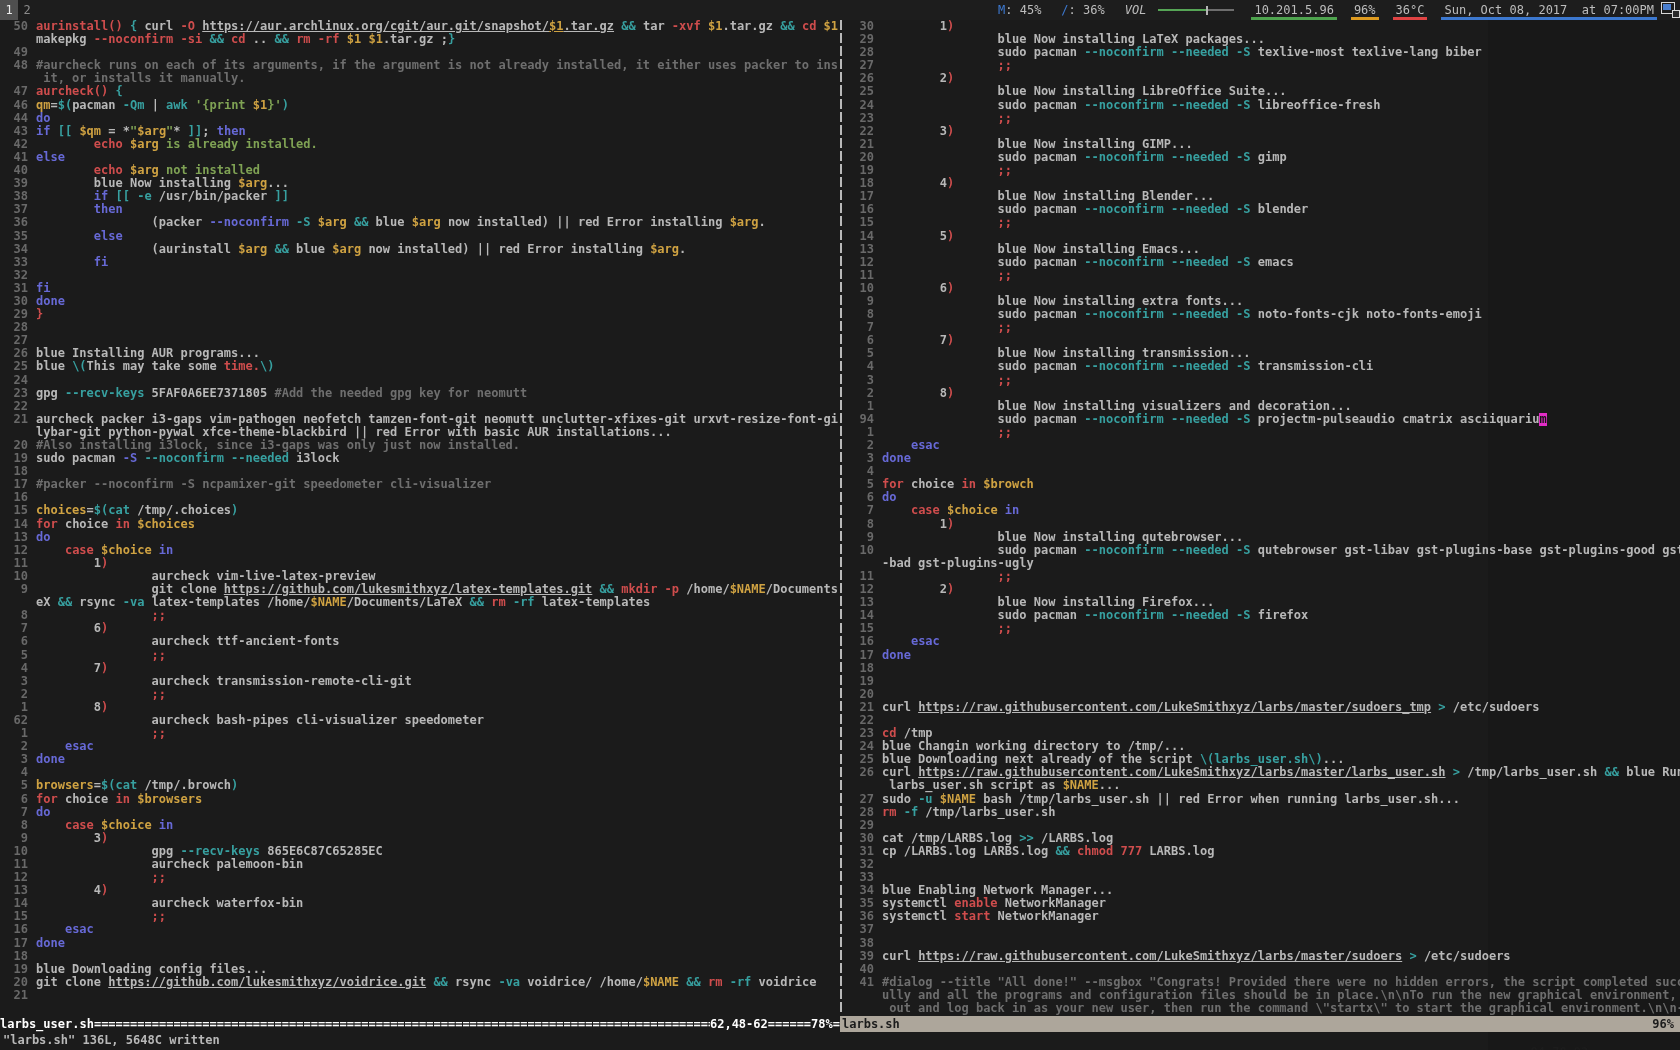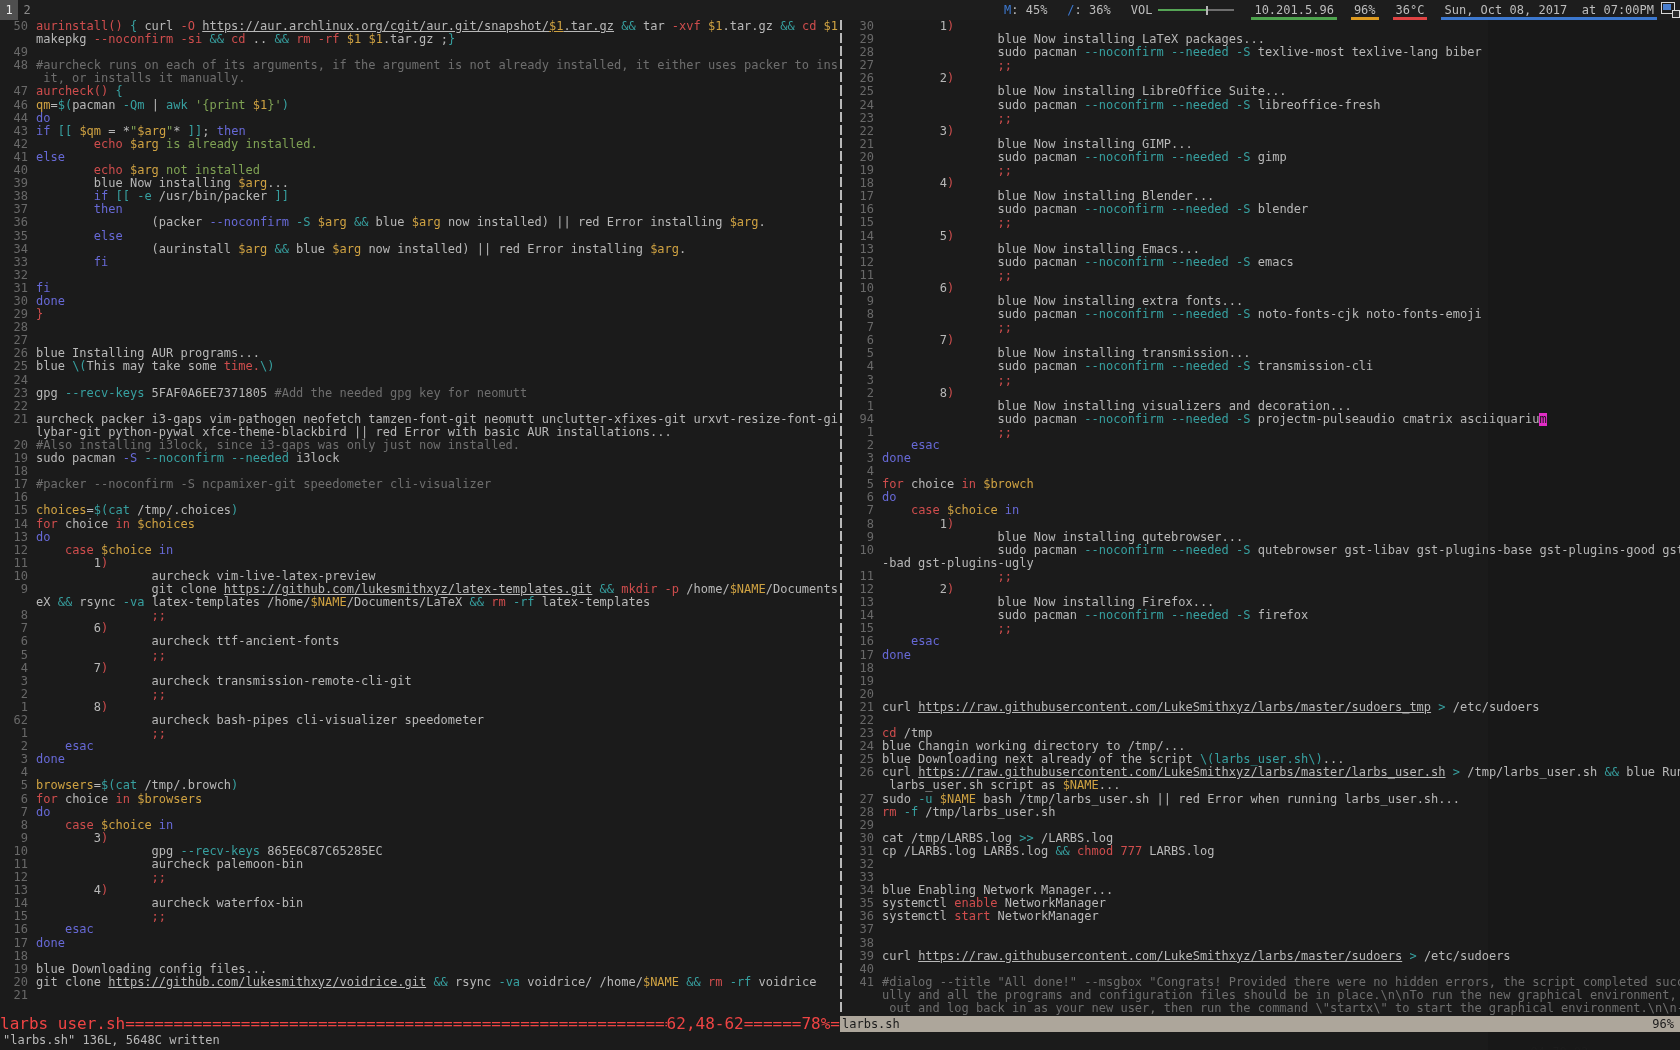--- a/index.html
+++ b/index.html
@@ -10,49 +10,49 @@
   
   .topbar{position:absolute;top:0;left:0;width:1680px;height:20px;background:#1d1d1d;
     display:flex;align-items:stretch;font-size:12px;color:#bdbdbd;white-space:pre;}
   .tags{display:flex;}
   .tag{width:18px;display:flex;align-items:center;justify-content:center;color:#8a8a8a;}
   .tag.sel{background:#4f4f4f;color:#ededed;}
   .status{margin-left:auto;display:flex;align-items:stretch;gap:20px;padding-right:3px;}
   .sitem{position:relative;display:flex;align-items:center;}
   .sitem .icon{color:#3c78cf;}
   .sitem .ul{position:absolute;left:-3px;right:-3px;bottom:0;height:3px;}
-  .vol{display:flex;align-items:center;gap:6px;}
+  .vol{display:flex;align-items:center;gap:12px;font-style:italic;}
   .vol-track{display:flex;align-items:center;}
   .vol-on{width:48px;height:2px;background:#56a556;}
   .vol-thumb{width:2px;height:9px;background:#b5b5b5;}
   .vol-off{width:26px;height:2px;background:#6e6e6e;}
   .tray{position:relative;width:19px;height:16px;align-self:center;margin-left:4px;}
   .tray-outer{position:absolute;left:0;top:0;width:12px;height:10px;border:1px solid #d8d8d8;background:#1d1d1d;}
   .tray-screen{position:absolute;left:2px;top:2px;width:8px;height:6px;background:#4a7fd0;}
   .tray-small{position:absolute;right:0;bottom:0;width:6px;height:6px;border:1px solid #d8d8d8;background:#2a2a2a;}
   
-  .editor{position:absolute;top:20px;left:0;width:1488px;height:1030px;background:#1b1b1b;}
+  .editor{position:absolute;top:20px;left:0;width:1488px;height:1030px;background:#1b1b1b;font-weight:bold;}
   .win{position:absolute;top:0;height:996px;overflow:hidden;}
   .win.left{left:0;width:838px;}
   .win.right{left:846px;width:834px;}
   .vsep{position:absolute;top:0;left:840px;width:2px;height:996px;
     background:repeating-linear-gradient(to bottom,#b9b9b9 0 10px,transparent 10px 13.1px);}
   .row{display:flex;height:13.1px;line-height:13.1px;font-size:12px;white-space:pre;}
   .gut{box-sizing:border-box;flex:none;width:36px;text-align:right;padding-right:8px;color:#696969;}
   .row.cur .gut{text-align:right;padding-left:1px;}
   .code{flex:1;overflow:hidden;color:#b8b8b8;}
   .code .n{color:#b8b8b8;} .code .c{color:#6e6e6e;} .code .r{color:#cf4d4d;}
   .code .t{color:#37a0a0;} .code .g{color:#7fa254;} .code .y{color:#cfa242;}
   .code .b{color:#6769d6;}
   .code .u{color:#b8b8b8;text-decoration:underline;}
   .code .uy{color:#cfa242;text-decoration:underline;}
   .code .m{background:#e22cc6;color:#141414;}
   
   .stl{position:absolute;left:0;top:996px;width:840px;height:16px;display:flex;
-    font-size:16px;line-height:16px;color:#ef4444;white-space:pre;overflow:hidden;}
+    font-size:12px;line-height:16px;color:#ffffff;white-space:pre;overflow:hidden;}
   .stl .fill{flex:1;overflow:hidden;}
   .stl-active{position:absolute;left:840px;top:996px;width:840px;height:16px;background:#ada69b;
     color:#1c1c1c;font-size:12px;line-height:16px;display:flex;white-space:pre;box-sizing:border-box;padding:0 6px 8px 2px;}
   .stl-active .ruler{margin-left:auto;margin-top:28px;}
   .stl-active .pct{margin-left:64px;}
   .cmd{position:absolute;left:3px;top:1012px;height:18px;line-height:16px;font-size:12px;
     color:#b8b8b8;white-space:pre;}
 </style>
 </head>
 <body>

